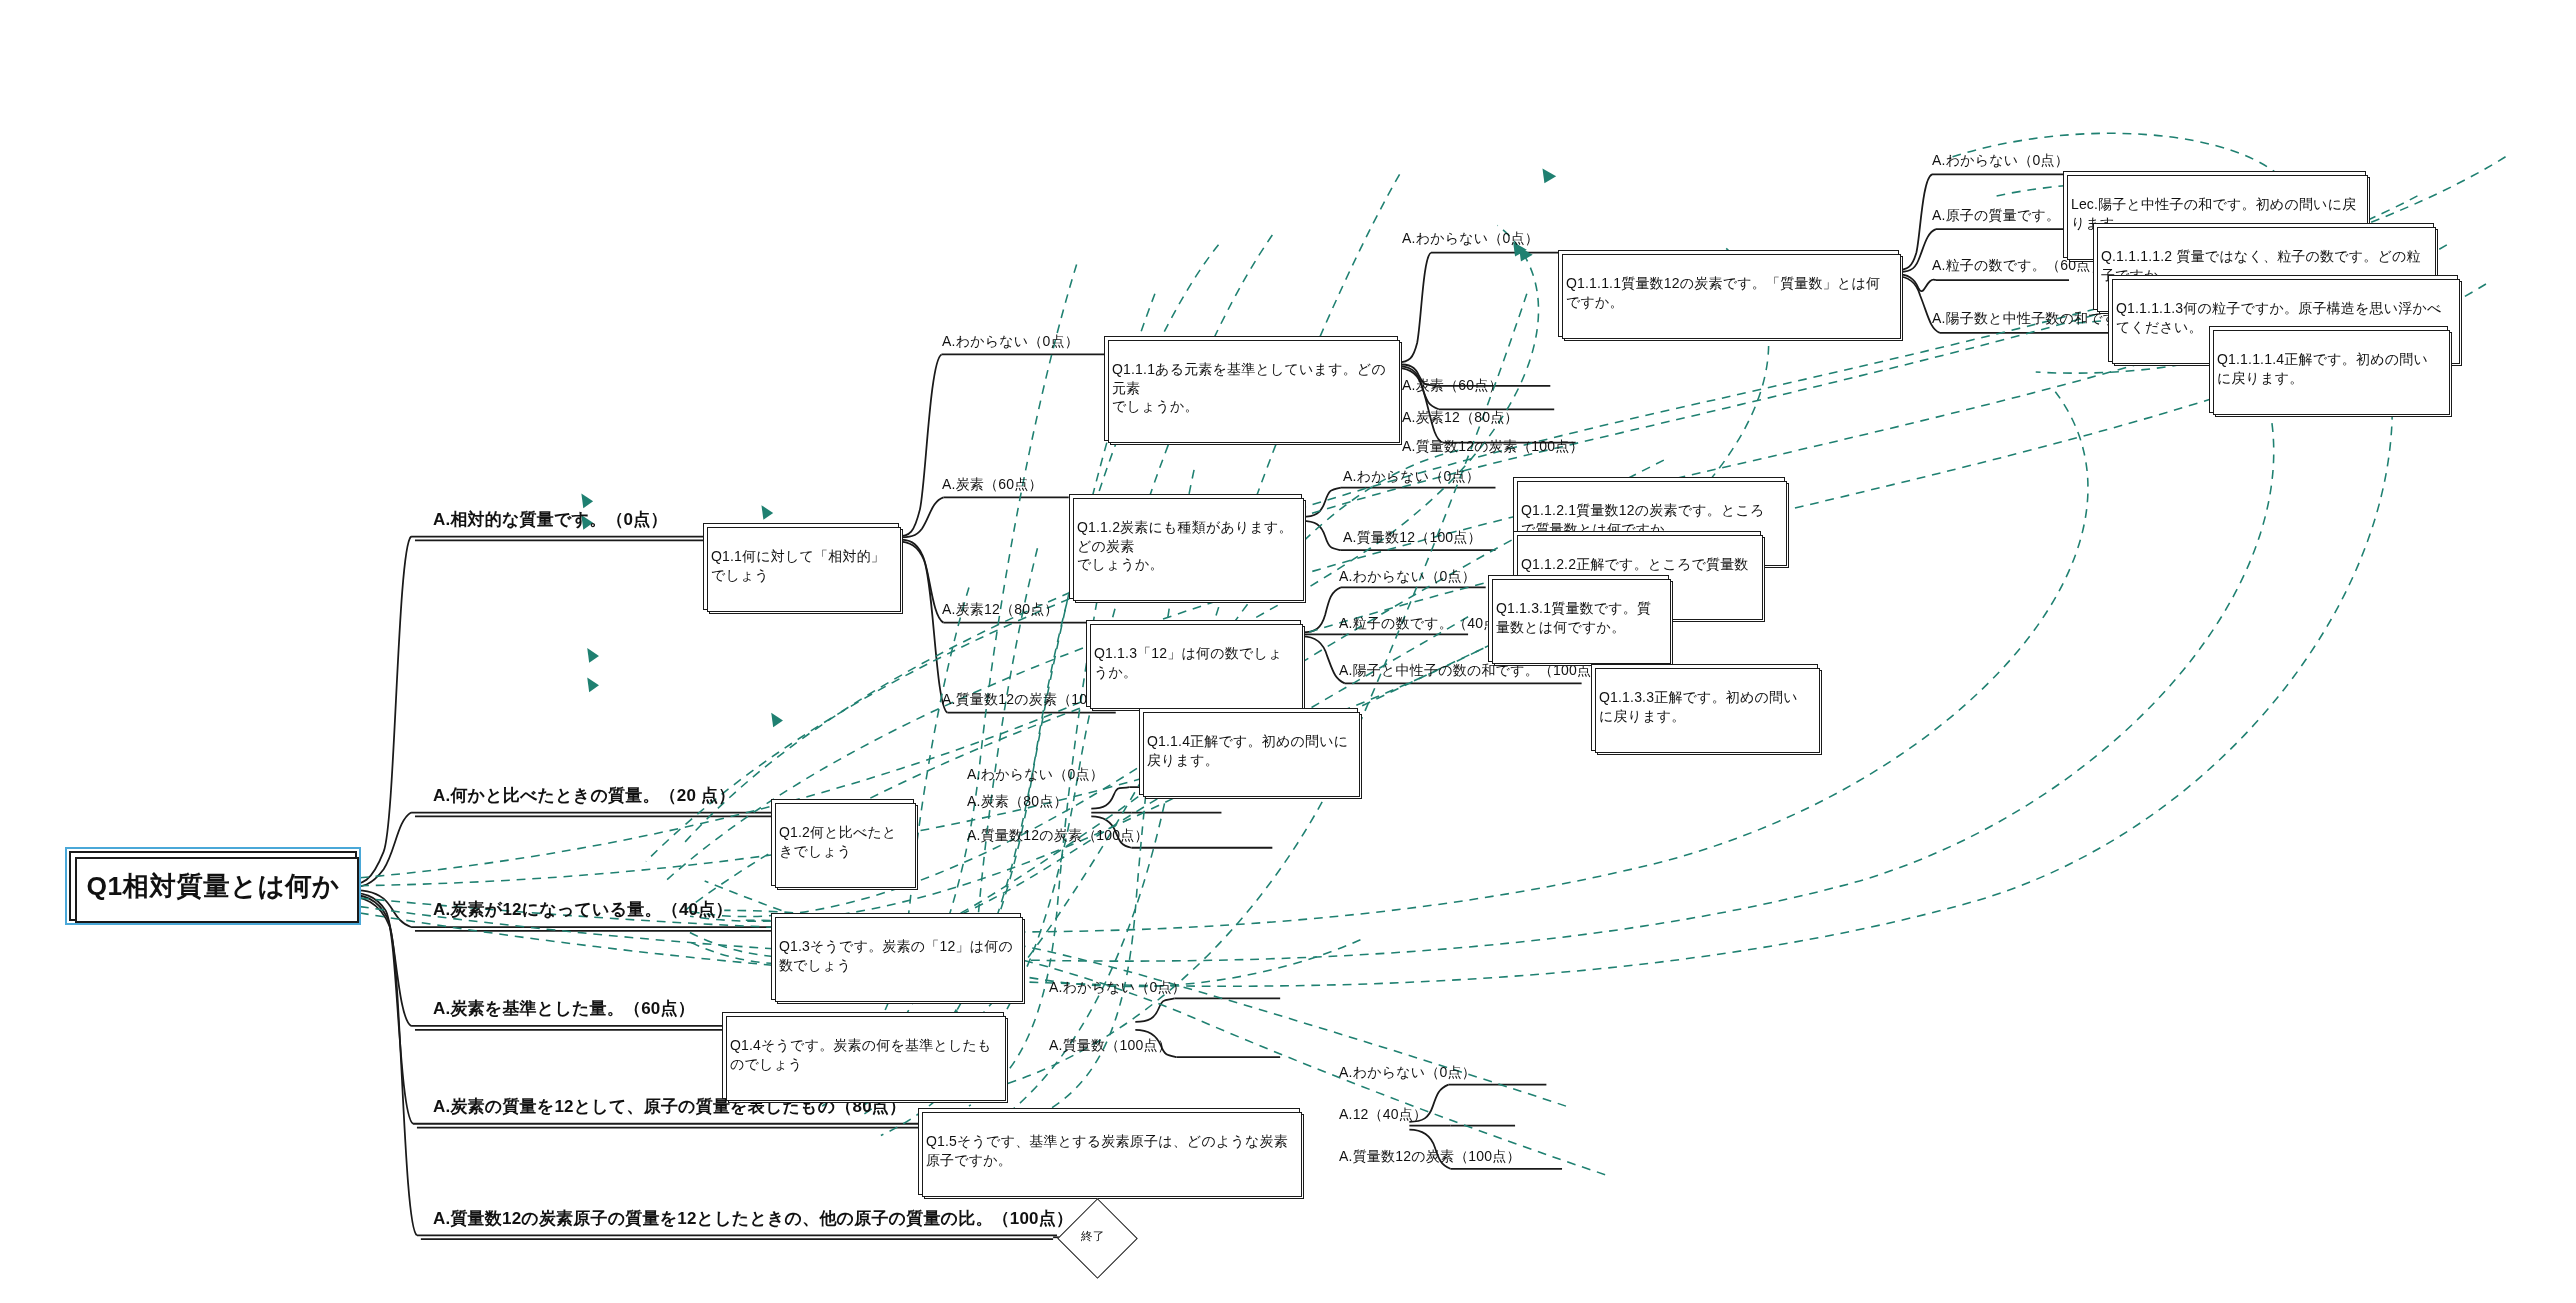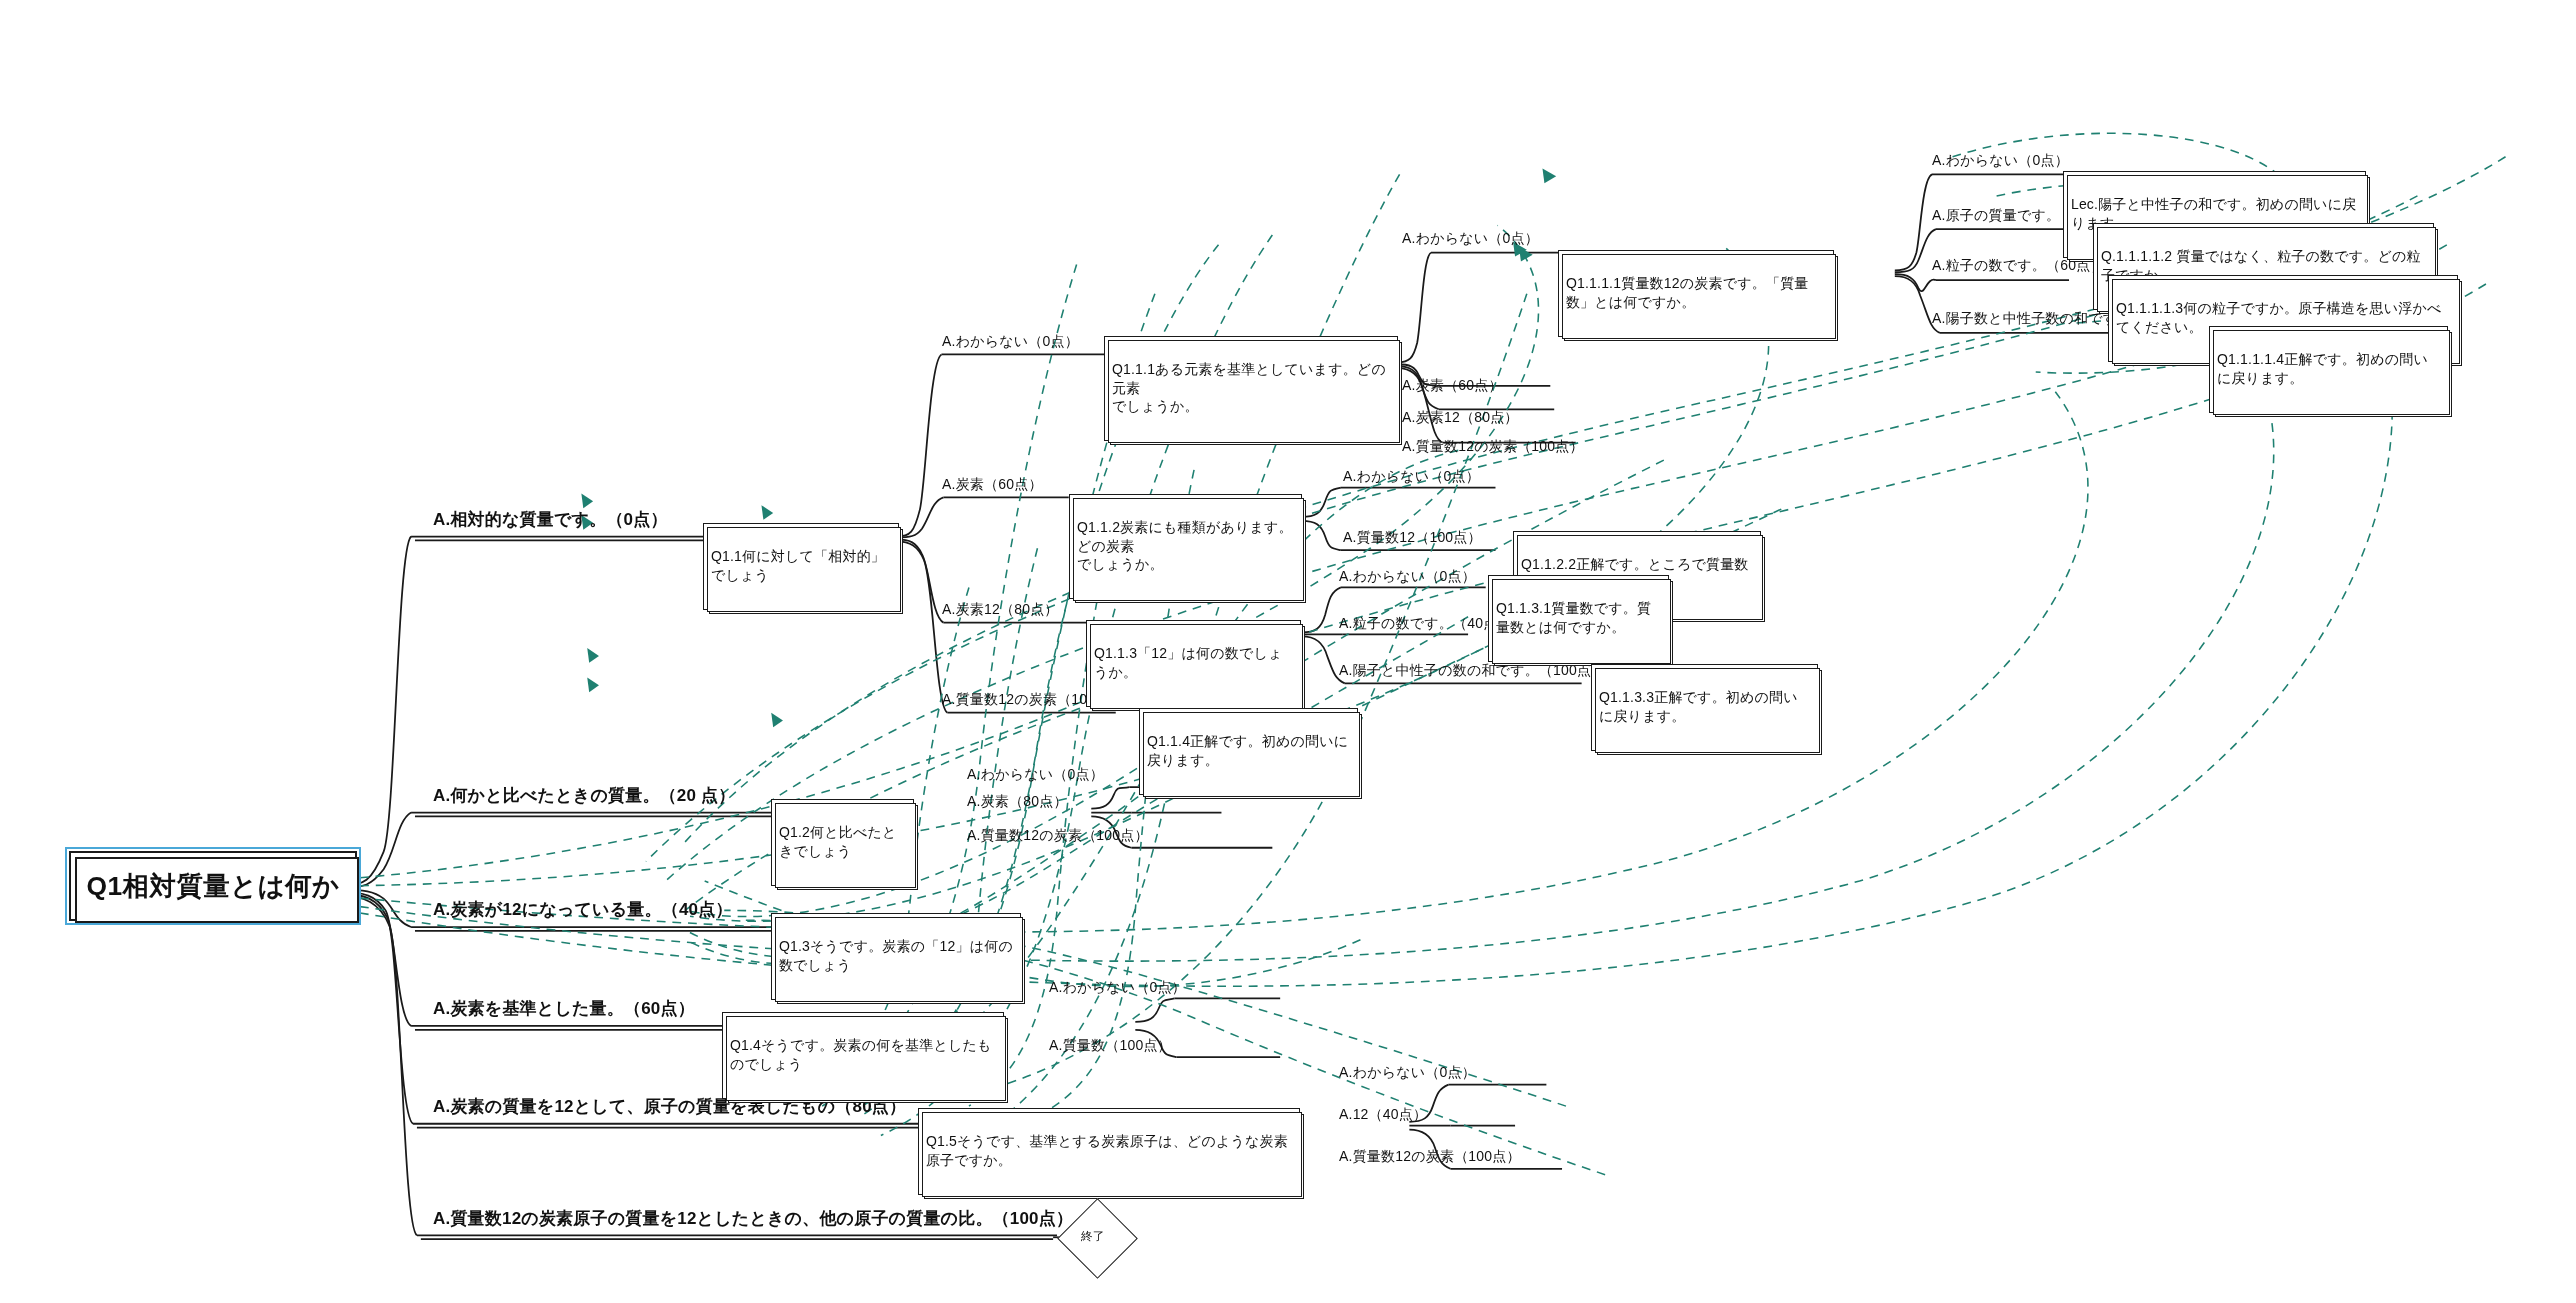--- a/index.html
+++ b/index.html
@@ -278,21 +278,21 @@
   <div class="qbox" style="left:1086px;top:620px;width:215px;">
     <span>Q1.1.3「12」は何の数でしょうか。</span>
   </div>
 
   <div class="qbox" style="left:1139px;top:708px;width:219px;">
     <span>Q1.1.4正解です。初めの問いに戻ります。</span>
   </div>
 
   <div class="ans" style="left:1402px;top:230px;">A.わからない（0点）</div>
 
-  <div class="qbox" style="left:1558px;top:250px;width:276px;">
+  <div class="qbox" style="left:1558px;top:250px;width:341px;">
     <span>Q1.1.1.1質量数12の炭素です。「質量数」とは何ですか。</span>
   </div>
 
   <div class="ans" style="left:1932px;top:152px;">A.わからない（0点）</div>
   <div class="ans" style="left:1932px;top:207px;">A.原子の質量です。（20点）</div>
   <div class="ans" style="left:1932px;top:257px;">A.粒子の数です。（60点）</div>
   <div class="ans" style="left:1932px;top:310px;">A.陽子数と中性子数の和です。（100点）</div>
 
   <div class="qbox" style="left:2063px;top:171px;width:303px;">
     <span>Lec.陽子と中性子の和です。初めの問いに戻ります。</span>
@@ -306,20 +306,23 @@
     <span>Q1.1.1.1.3何の粒子ですか。原子構造を思い浮かべてください。</span>
   </div>
 
   <div class="qbox" style="left:2173px;top:326px;width:239px;margin-left:36px;">
     <span>Q1.1.1.1.4正解です。初めの問いに戻ります。</span>
   </div>
 
   <div class="ans" style="left:1343px;top:468px;">A.わからない（0点）</div>
   <div class="ans" style="left:1343px;top:529px;">A.質量数12（100点）</div>
 
+  <div class="qbox" style="left:1513px;top:477px;width:272px;">
+    <span>Q1.1.2.1質量数12の炭素です。ところで質量数とは何ですか。</span>
+  </div>
 
   <div class="qbox" style="left:1513px;top:531px;width:248px;">
     <span>Q1.1.2.2正解です。ところで質量数とは何ですか。</span>
   </div>
 
   <div class="ans" style="left:1339px;top:568px;">A.わからない（0点）</div>
   <div class="ans" style="left:1339px;top:615px;">A.粒子の数です。（40点）</div>
   <div class="ans" style="left:1339px;top:662px;">A.陽子と中性子の数の和です。（100点）</div>
 
   <div class="qbox" style="left:1488px;top:575px;width:181px;">

